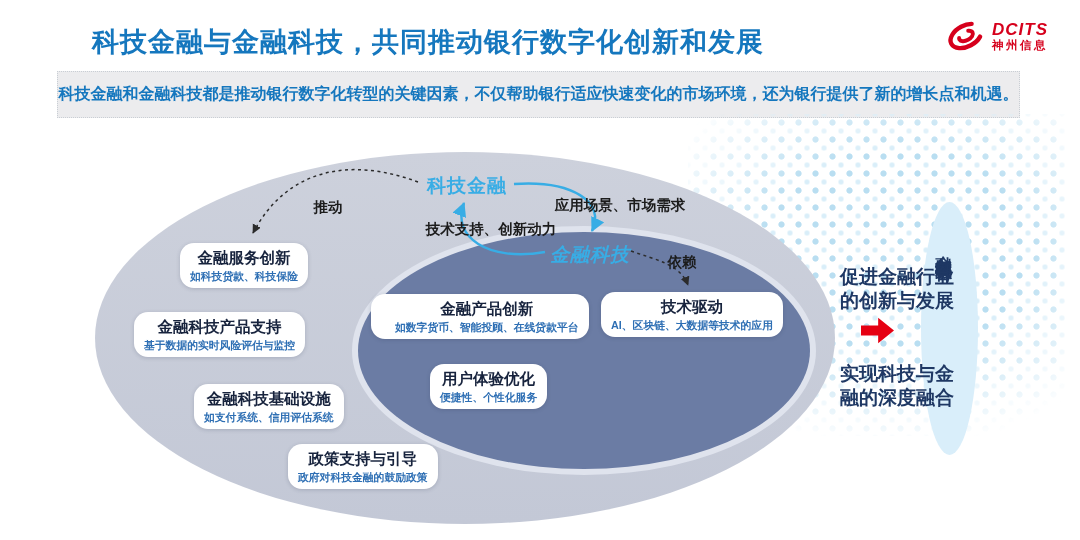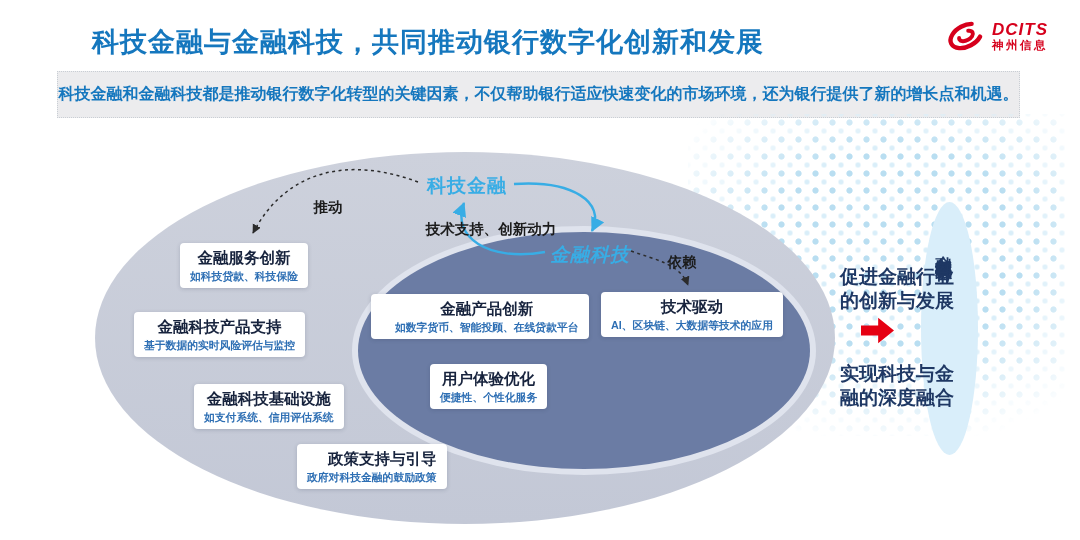--- a/index.html
+++ b/index.html
@@ -36,21 +36,21 @@
 
   
   .arrows{position:absolute;left:0;top:0;width:1080px;height:540px;pointer-events:none;}
 
   
   .flabel{position:absolute;transform:translateX(-50%);white-space:nowrap;font-weight:bold;}
   .cyan-label{font-size:19px;color:#38ade5;letter-spacing:1px;text-align:right;}
   .arrow-label{font-size:14.5px;color:#1c1c1c;}
 
   
-  .wbox{position:absolute;background:#ffffff;border-radius:4px;padding:5px 10px;
+  .wbox{position:absolute;background:#ffffff;border-radius:14px;padding:5px 10px;
         text-align:center;white-space:nowrap;box-shadow:0 1px 4px rgba(40,50,80,.20);}
   .wbox .bt{font-size:15.5px;font-weight:bold;color:#17233d;line-height:1.35;}
   .wbox .bs{font-size:10.8px;font-weight:bold;color:#2e6fb4;line-height:1.3;}
 
   
   .outcome-text{position:absolute;font-size:19px;font-weight:bold;color:#1f3864;
                 line-height:1.28;white-space:pre-line;}
   .red-arrow{position:absolute;left:861px;top:316px;width:33px;height:29px;background:#e60012;
              clip-path:polygon(0 33%,52% 33%,52% 6%,100% 50%,52% 94%,52% 67%,0 67%);}
   .vertical-title{position:absolute;left:933px;top:243px;height:160px;
@@ -96,36 +96,37 @@
     </defs>
     <path d="M 418 182 C 348 156 286 170 253 233" fill="none" stroke="#2b2b2b" stroke-width="1.5" stroke-dasharray="3 3.5" marker-end="url(#ah-dark)"></path>
     <path d="M 514 184 C 572 180 606 202 592 231" fill="none" stroke="#38ade5" stroke-width="2.4" marker-end="url(#ah-cyan)"></path>
     <path d="M 545 252 C 488 262 451 237 464 203" fill="none" stroke="#38ade5" stroke-width="2.4" marker-end="url(#ah-cyan)"></path>
     <path d="M 631 251 C 656 260 680 264 688 285" fill="none" stroke="#2b2b2b" stroke-width="1.5" stroke-dasharray="3 3.5" marker-end="url(#ah-dark)"></path>
   </svg>
 
   <div class="flabel cyan-label" style="left:467px;top:173px;">科技金融</div>
   <div class="flabel cyan-label" style="left:590px;top:242px;font-style:italic;">金融科技</div>
   <div class="flabel arrow-label" style="left:328px;top:198px;">推动</div>
+  <div class="flabel arrow-label" style="left:620px;top:196px;">应用场景、市场需求</div>
   <div class="flabel arrow-label" style="left:491px;top:220px;">技术支持、创新动力</div>
   <div class="flabel arrow-label" style="left:682px;top:253px;">依赖</div>
 
   <div class="wbox" style="left:180px;top:243px;">
     <div class="bt">金融服务创新</div>
     <div class="bs">如科技贷款、科技保险</div>
   </div>
   <div class="wbox" style="left:134px;top:312px;">
     <div class="bt">金融科技产品支持</div>
     <div class="bs">基于数据的实时风险评估与监控</div>
   </div>
   <div class="wbox" style="left:194px;top:384px;">
     <div class="bt">金融科技基础设施</div>
     <div class="bs">如支付系统、信用评估系统</div>
   </div>
-  <div class="wbox" style="left:297px;top:444px;text-align:right;">
+  <div class="wbox" style="left:288px;top:444px;">
     <div class="bt">政策支持与引导</div>
     <div class="bs">政府对科技金融的鼓励政策</div>
   </div>
 
   <div class="wbox" style="left:371px;top:294px;padding-left:24px;">
     <div class="bt">金融产品创新</div>
     <div class="bs">如数字货币、智能投顾、在线贷款平台</div>
   </div>
   <div class="wbox" style="left:601px;top:292px;">
     <div class="bt">技术驱动</div>

